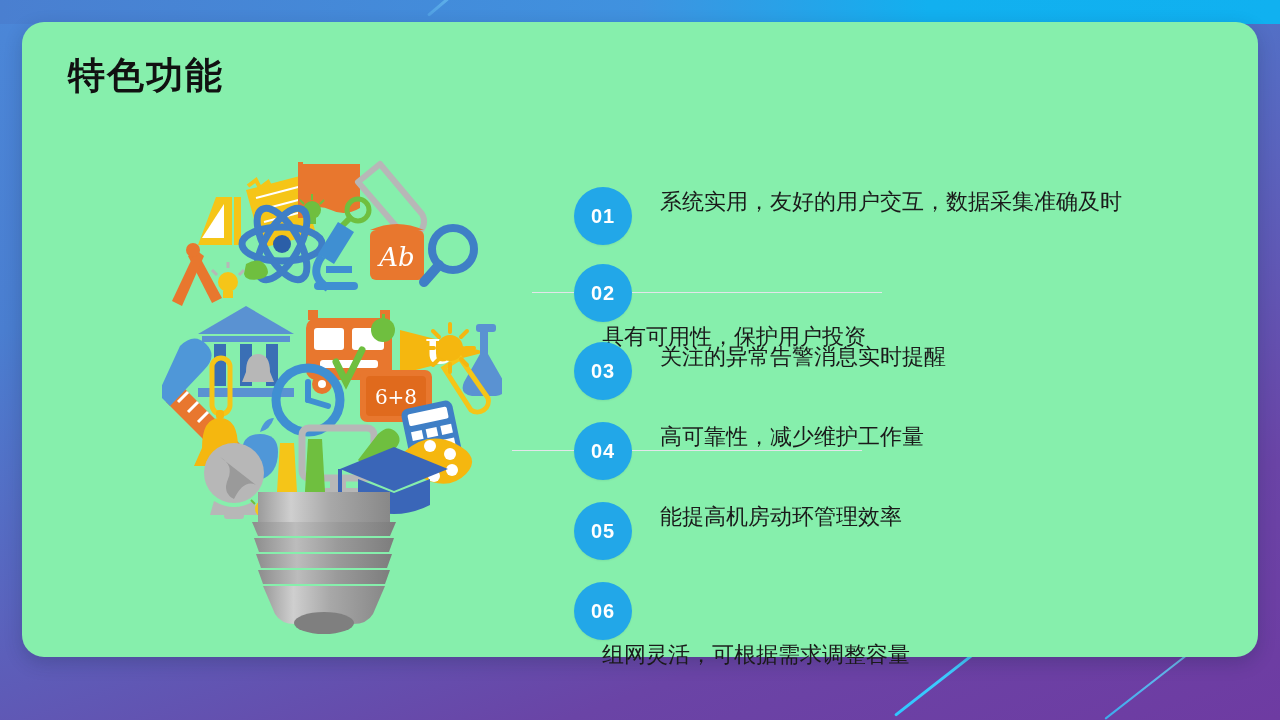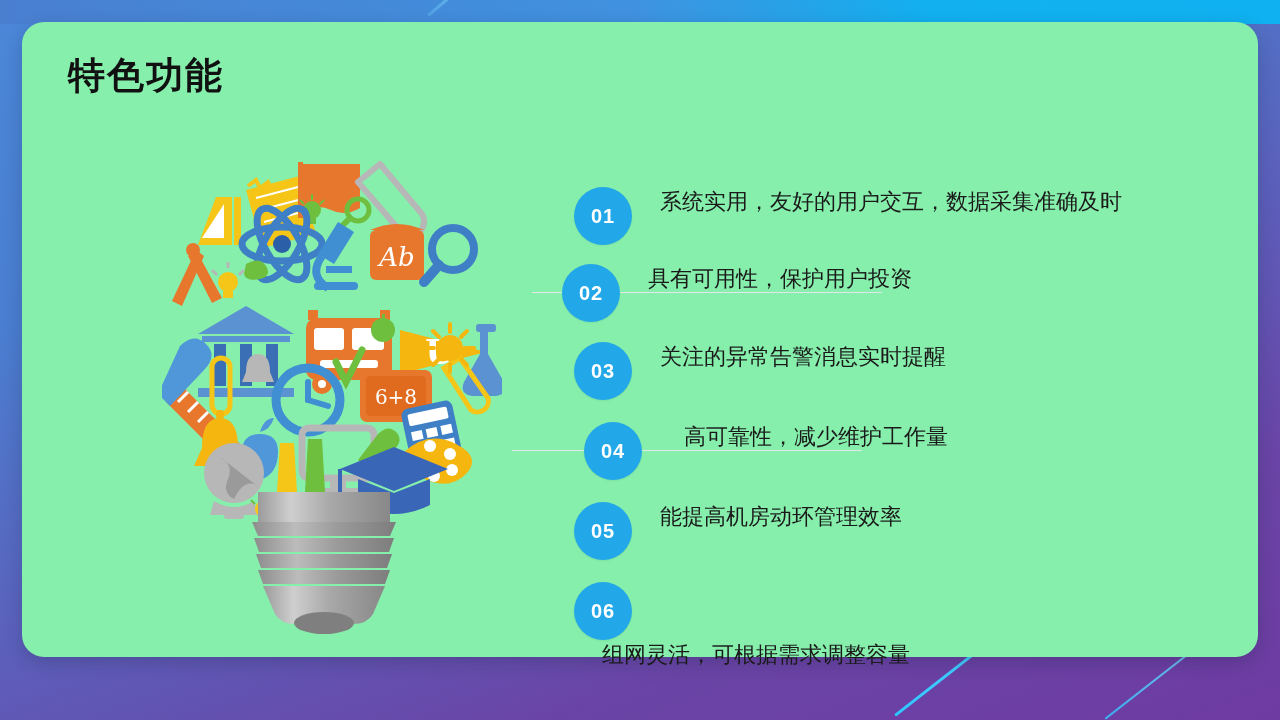--- a/index.html
+++ b/index.html
@@ -364,31 +364,31 @@
     <div class="list">
 
       <div class="divider" style="left:20px;top:110px;width:350px;"></div>
       <div class="divider" style="left:0px;top:268px;width:350px;"></div>
 
       <div class="row" style="top:5px;left:62px;">
         <div class="num-circle">01</div>
         <div class="row-text">系统实用，友好的用户交互，数据采集准确及时</div>
       </div>
 
-      <div class="row" style="top:82px;left:50px;">
+      <div class="row" style="top:82px;left:62px;flex-direction:column;">
         <div class="num-circle">02</div>
         <div class="row-text">具有可用性，保护用户投资</div>
       </div>
 
       <div class="row" style="top:160px;left:62px;">
         <div class="num-circle">03</div>
         <div class="row-text">关注的异常告警消息实时提醒</div>
       </div>
 
-      <div class="row" style="top:240px;left:72px;gap:14px;">
+      <div class="row" style="top:240px;left:62px;">
         <div class="num-circle">04</div>
         <div class="row-text">高可靠性，减少维护工作量</div>
       </div>
 
       <div class="row" style="top:320px;left:62px;">
         <div class="num-circle">05</div>
         <div class="row-text">能提高机房动环管理效率</div>
       </div>
 
       <div class="row" style="top:400px;left:62px;flex-direction:column;">

